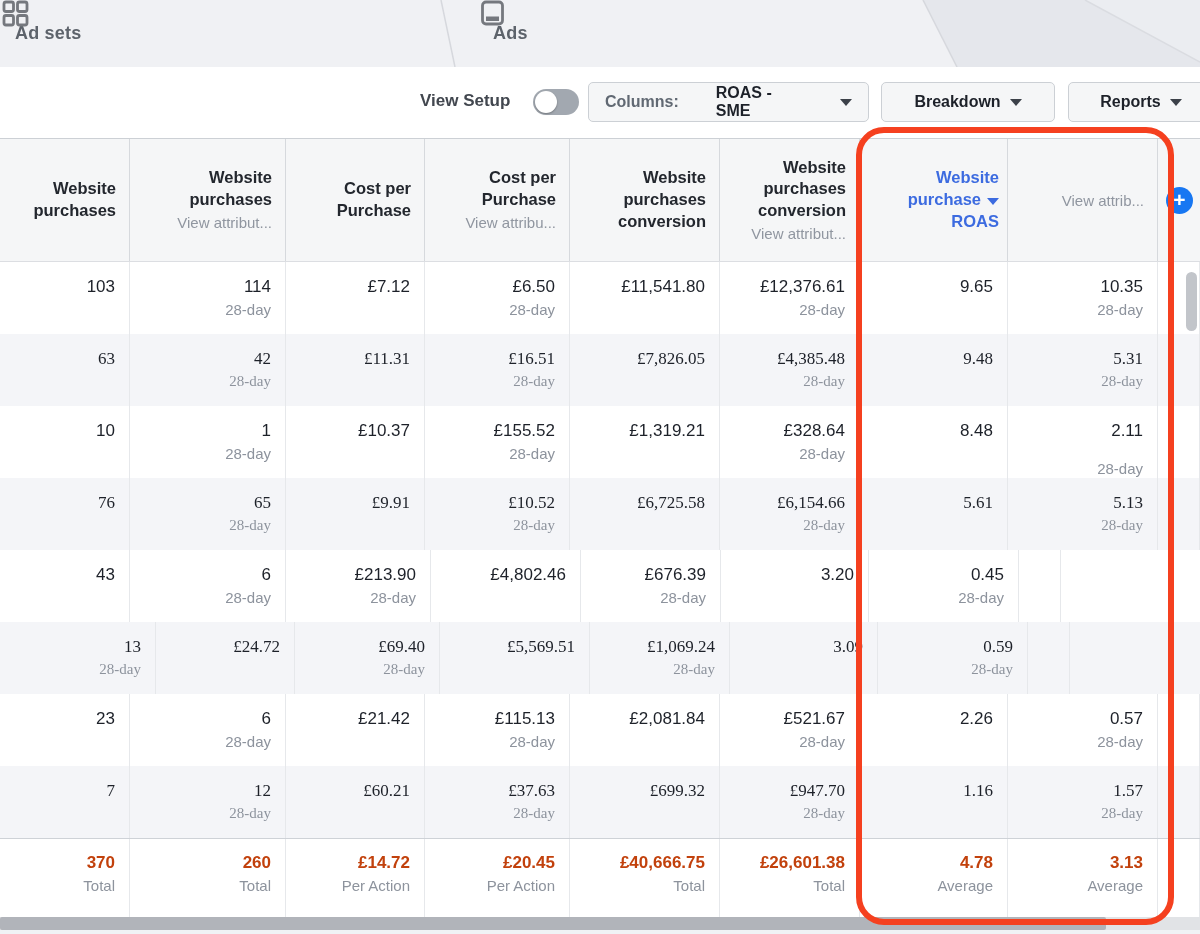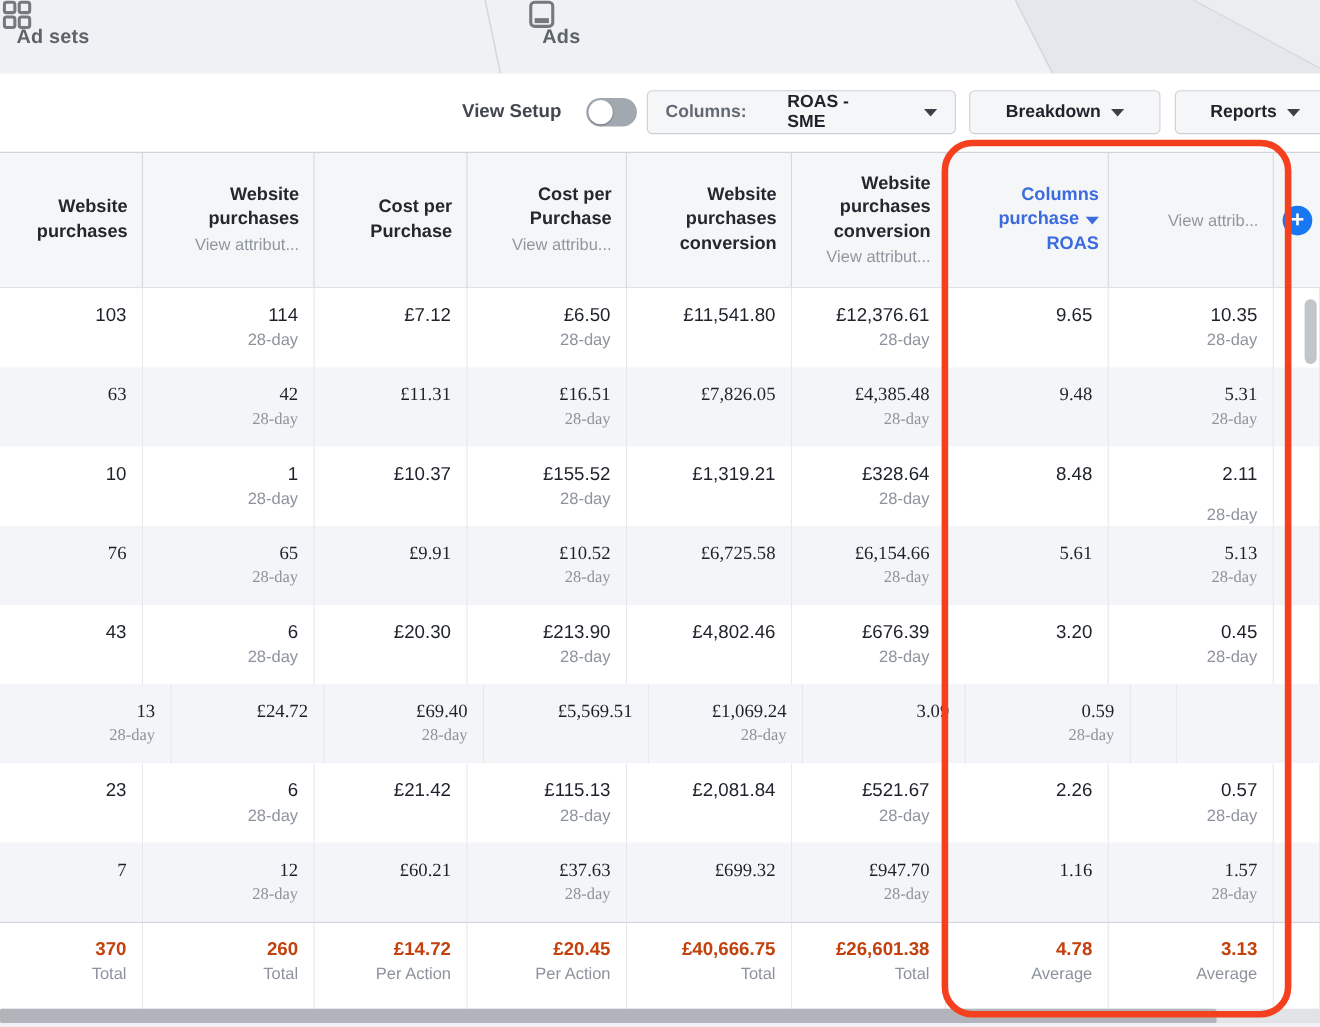--- a/index.html
+++ b/index.html
@@ -151,21 +151,21 @@
       </div>
       <div class="hcell" style="width: 150px;">
         <div class="htitle">Website purchases conversion</div>
       </div>
       <div class="hcell" style="width: 140px;">
         <div class="htitle">Website purchases conversion</div>
         <div class="hsub">View attribut...</div>
       </div>
       <div class="hcell sorted" style="width: 148px;">
         <div class="htitle clip">
-          <div class="hline">Columns</div>
+          <div class="hline">Website</div>
           <div class="hline">purchase<div class="sort-caret"></div></div>
           <div class="hline">ROAS</div>
         </div>
       </div>
       <div class="hcell" style="width: 150px;">
         <div class="hsub">View attrib...</div>
       </div>
       <div class="hcell plus-cell" style="width: 42px;">
         <div class="plus-btn">+</div>
       </div>
@@ -295,23 +295,20 @@
         </div>
         <div class="tcell" style="width: 42px;"></div>
       </div>
       <div class="trow">
         <div class="tcell" style="width: 130px;">
           <div class="val">43</div>
         </div>
         <div class="tcell" style="width: 156px;">
           <div class="val">6</div>
           <div class="sub">28-day</div>
-        </div>
-        <div class="tcell" style="width: 139px;">
-          <div class="val">£20.30</div>
         </div>
         <div class="tcell" style="width: 145px;">
           <div class="val">£213.90</div>
           <div class="sub">28-day</div>
         </div>
         <div class="tcell" style="width: 150px;">
           <div class="val">£4,802.46</div>
         </div>
         <div class="tcell" style="width: 140px;">
           <div class="val">£676.39</div>

